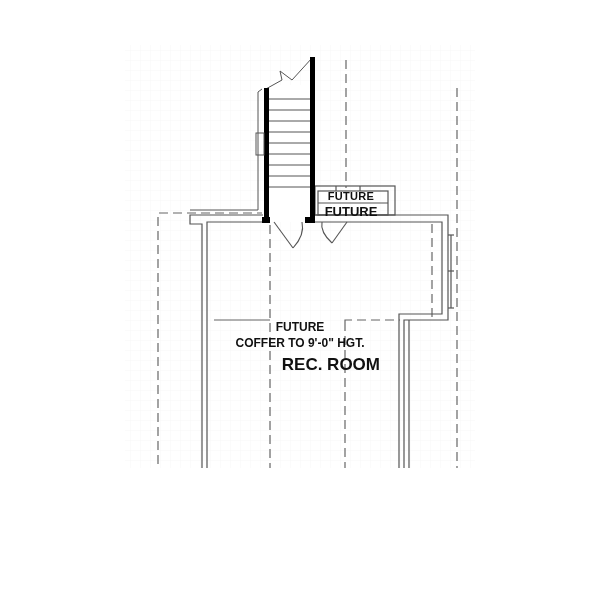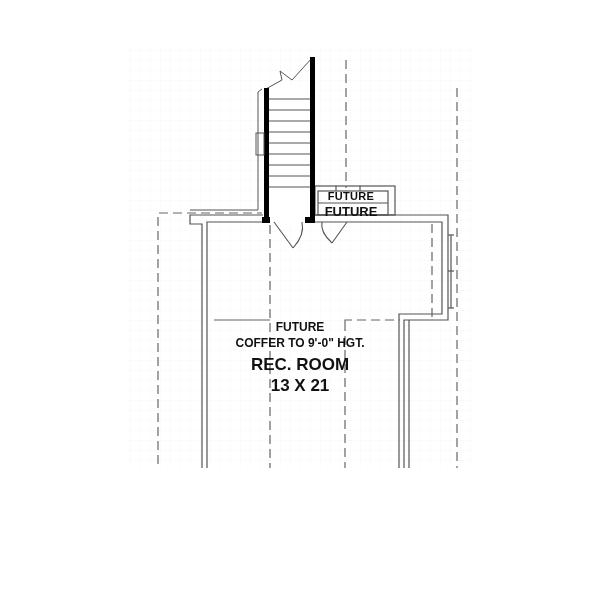--- a/index.html
+++ b/index.html
@@ -3,21 +3,21 @@
   <meta charset="utf-8">
   <style>
     html, body { margin: 0; padding: 0; background: #ffffff; }
     .canvas { position: relative; width: 600px; height: 468px; background: #ffffff; overflow: hidden; }
     svg { position: absolute; left: 0; top: 0; }
     .label { position: absolute; font-family: "Liberation Sans", sans-serif; font-weight: bold; color: #111; text-align: center; white-space: nowrap; }
     .lbl-future-closet { left: 322px; top: 190px; width: 58px; font-size: 11px; letter-spacing: 0.3px; }
     .lbl-closet { left: 318px; top: 204px; width: 66px; font-size: 13px; }
     .lbl-future { left: 240px; top: 320px; width: 120px; font-size: 12px; }
     .lbl-coffer { left: 220px; top: 336px; width: 160px; font-size: 12px; }
-    .lbl-room { left: 220px; top: 355px; width: 160px; font-size: 17px; }
+    .lbl-room { left: 220px; top: 355px; width: 160px; font-size: 17px; text-align: right; }
     .lbl-dims { left: 220px; top: 376px; width: 160px; font-size: 17px; }
   </style>
 </head>
 <body>
 
 <div class="canvas">
   <svg width="600" height="600" viewBox="0 0 600 600">
     <defs>
       <pattern id="grid" width="10" height="10" patternUnits="userSpaceOnUse">
         <path d="M10 0 L0 0 0 10" fill="none" stroke="#f2f2f2" stroke-width="0.6"></path>
@@ -97,14 +97,13 @@
       <polyline points="347,222 332,243"></polyline>
       <path d="M332,243 Q320,232 322,222"></path>
     </g>
   </svg>
 
   <div class="label lbl-future-closet">FUTURE</div>
   <div class="label lbl-closet">FUTURE</div>
   <div class="label lbl-future">FUTURE</div>
   <div class="label lbl-coffer">COFFER TO 9'-0" HGT.</div>
   <div class="label lbl-room">REC. ROOM</div>
-  <div class="label lbl-dims">13 X 21</div>
 </div>
 
 </body></html>

